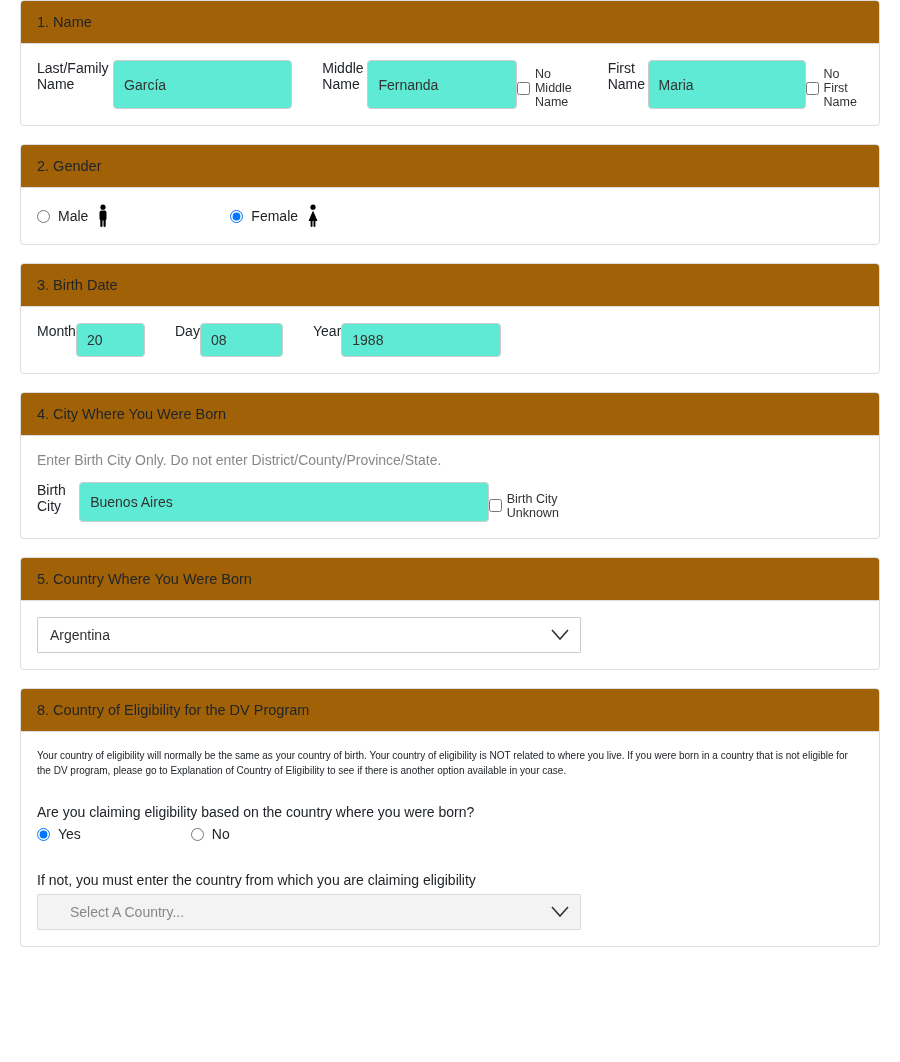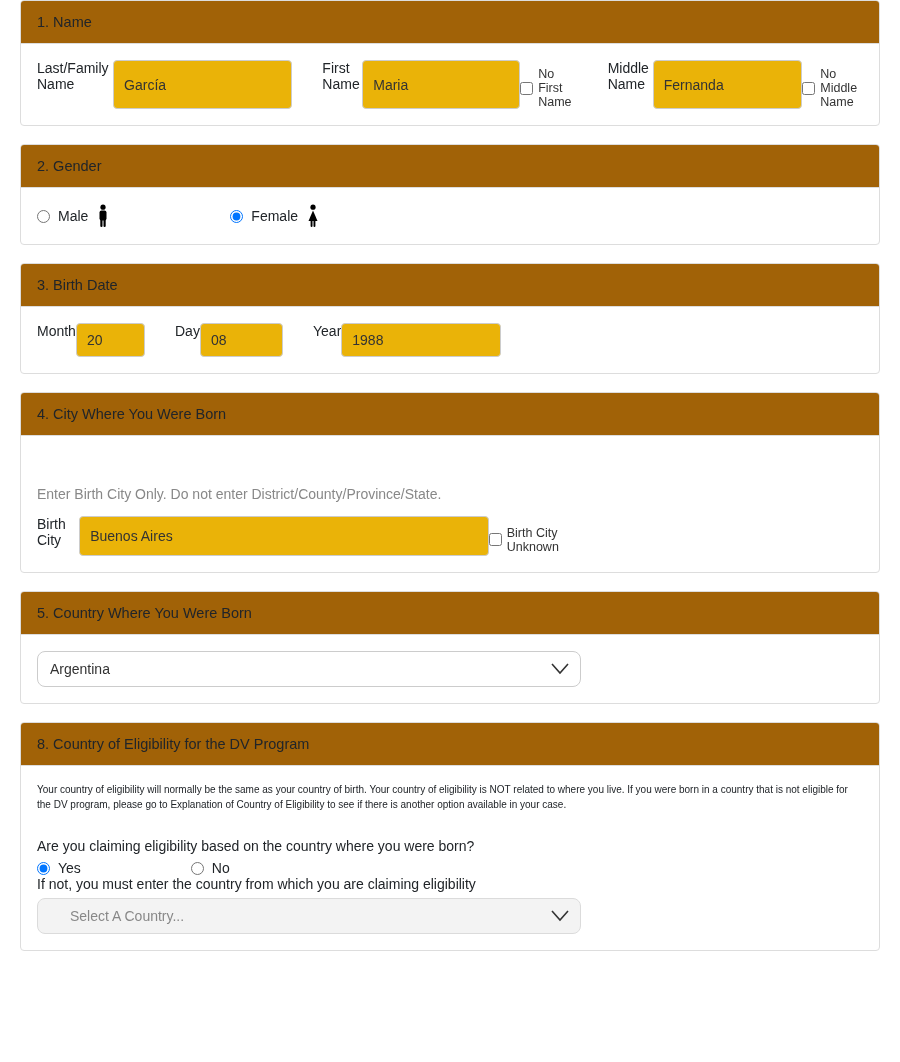--- a/index.html
+++ b/index.html
@@ -41,21 +41,21 @@
     font-size: 14px;
     margin-bottom: 8px;
     color: #212529;
   }
   input[type="text"] {
     border: 1px solid #ccc;
     border-radius: 4px;
     padding: 8px 10px;
     font-size: 14px;
     color: #333;
-    background: #eab308;
+    background: #5eead4;
     width: 100%;
   }
   .checkbox-wrap {
     margin-top: 7px;
     display: flex;
     align-items: center;
     gap: 5px;
     font-size: 12.5px;
     color: #333;
   }
@@ -84,21 +84,21 @@
   .select-wrap {
     position: relative;
     width: 544px;
     max-width: 100%;
   }
   .select-wrap select {
     width: 100%;
     appearance: none;
     -webkit-appearance: none;
     border: 1px solid #ccc;
-    border-radius: 8px;
+    border-radius: 1px;
     padding: 9px 40px 9px 12px;
     font-size: 14px;
     background: #fff;
     color: #333;
   }
   .select-wrap.disabled select {
     background: #eee;
     color: #555;
     padding-left: 32px;
   }
@@ -107,63 +107,63 @@
     right: 12px;
     top: 50%;
     transform: translateY(-50%);
     pointer-events: none;
   }
 
   .hint {
     color: #888;
     font-size: 14px;
     margin-bottom: 14px;
-    margin-top: 34px;
   }
   .desc {
     font-size: 10px;
     line-height: 1.5;
     margin-bottom: 26px;
   }
   .question {
     font-size: 14px;
     margin-bottom: 6px;
   }
   .yes-no {
     display: flex;
     gap: 110px;
+    margin-bottom: 30px;
   }
 </style>
 </head>
 <body>
 
 <div class="card">
   <div class="card-header">1. Name</div>
   <div class="card-body">
     <div class="form-row">
       <div class="form-group">
         <label>Last/Family Name</label>
         <input type="text" value="García" style="">
+      </div>
+      <div class="form-group">
+        <label>Middle Name</label>
+        <input type="text" value="Fernanda" style="">
+        <div class="checkbox-wrap">
+          <input type="checkbox" style="">
+          <span>No Middle Name</span>
+        </div>
       </div>
       <div class="form-group">
         <label>First Name</label>
         <input type="text" value="Maria" style="">
         <div class="checkbox-wrap">
           <input type="checkbox" style="">
           <span>No First Name</span>
         </div>
       </div>
-      <div class="form-group">
-        <label>Middle Name</label>
-        <input type="text" value="Fernanda" style="">
-        <div class="checkbox-wrap">
-          <input type="checkbox" style="">
-          <span>No Middle Name</span>
-        </div>
-      </div>
     </div>
   </div>
 </div>
 
 <div class="card">
   <div class="card-header">2. Gender</div>
   <div class="card-body">
     <div class="gender-row">
       <div class="radio-item">
         <input type="radio" name="gender" style="">

